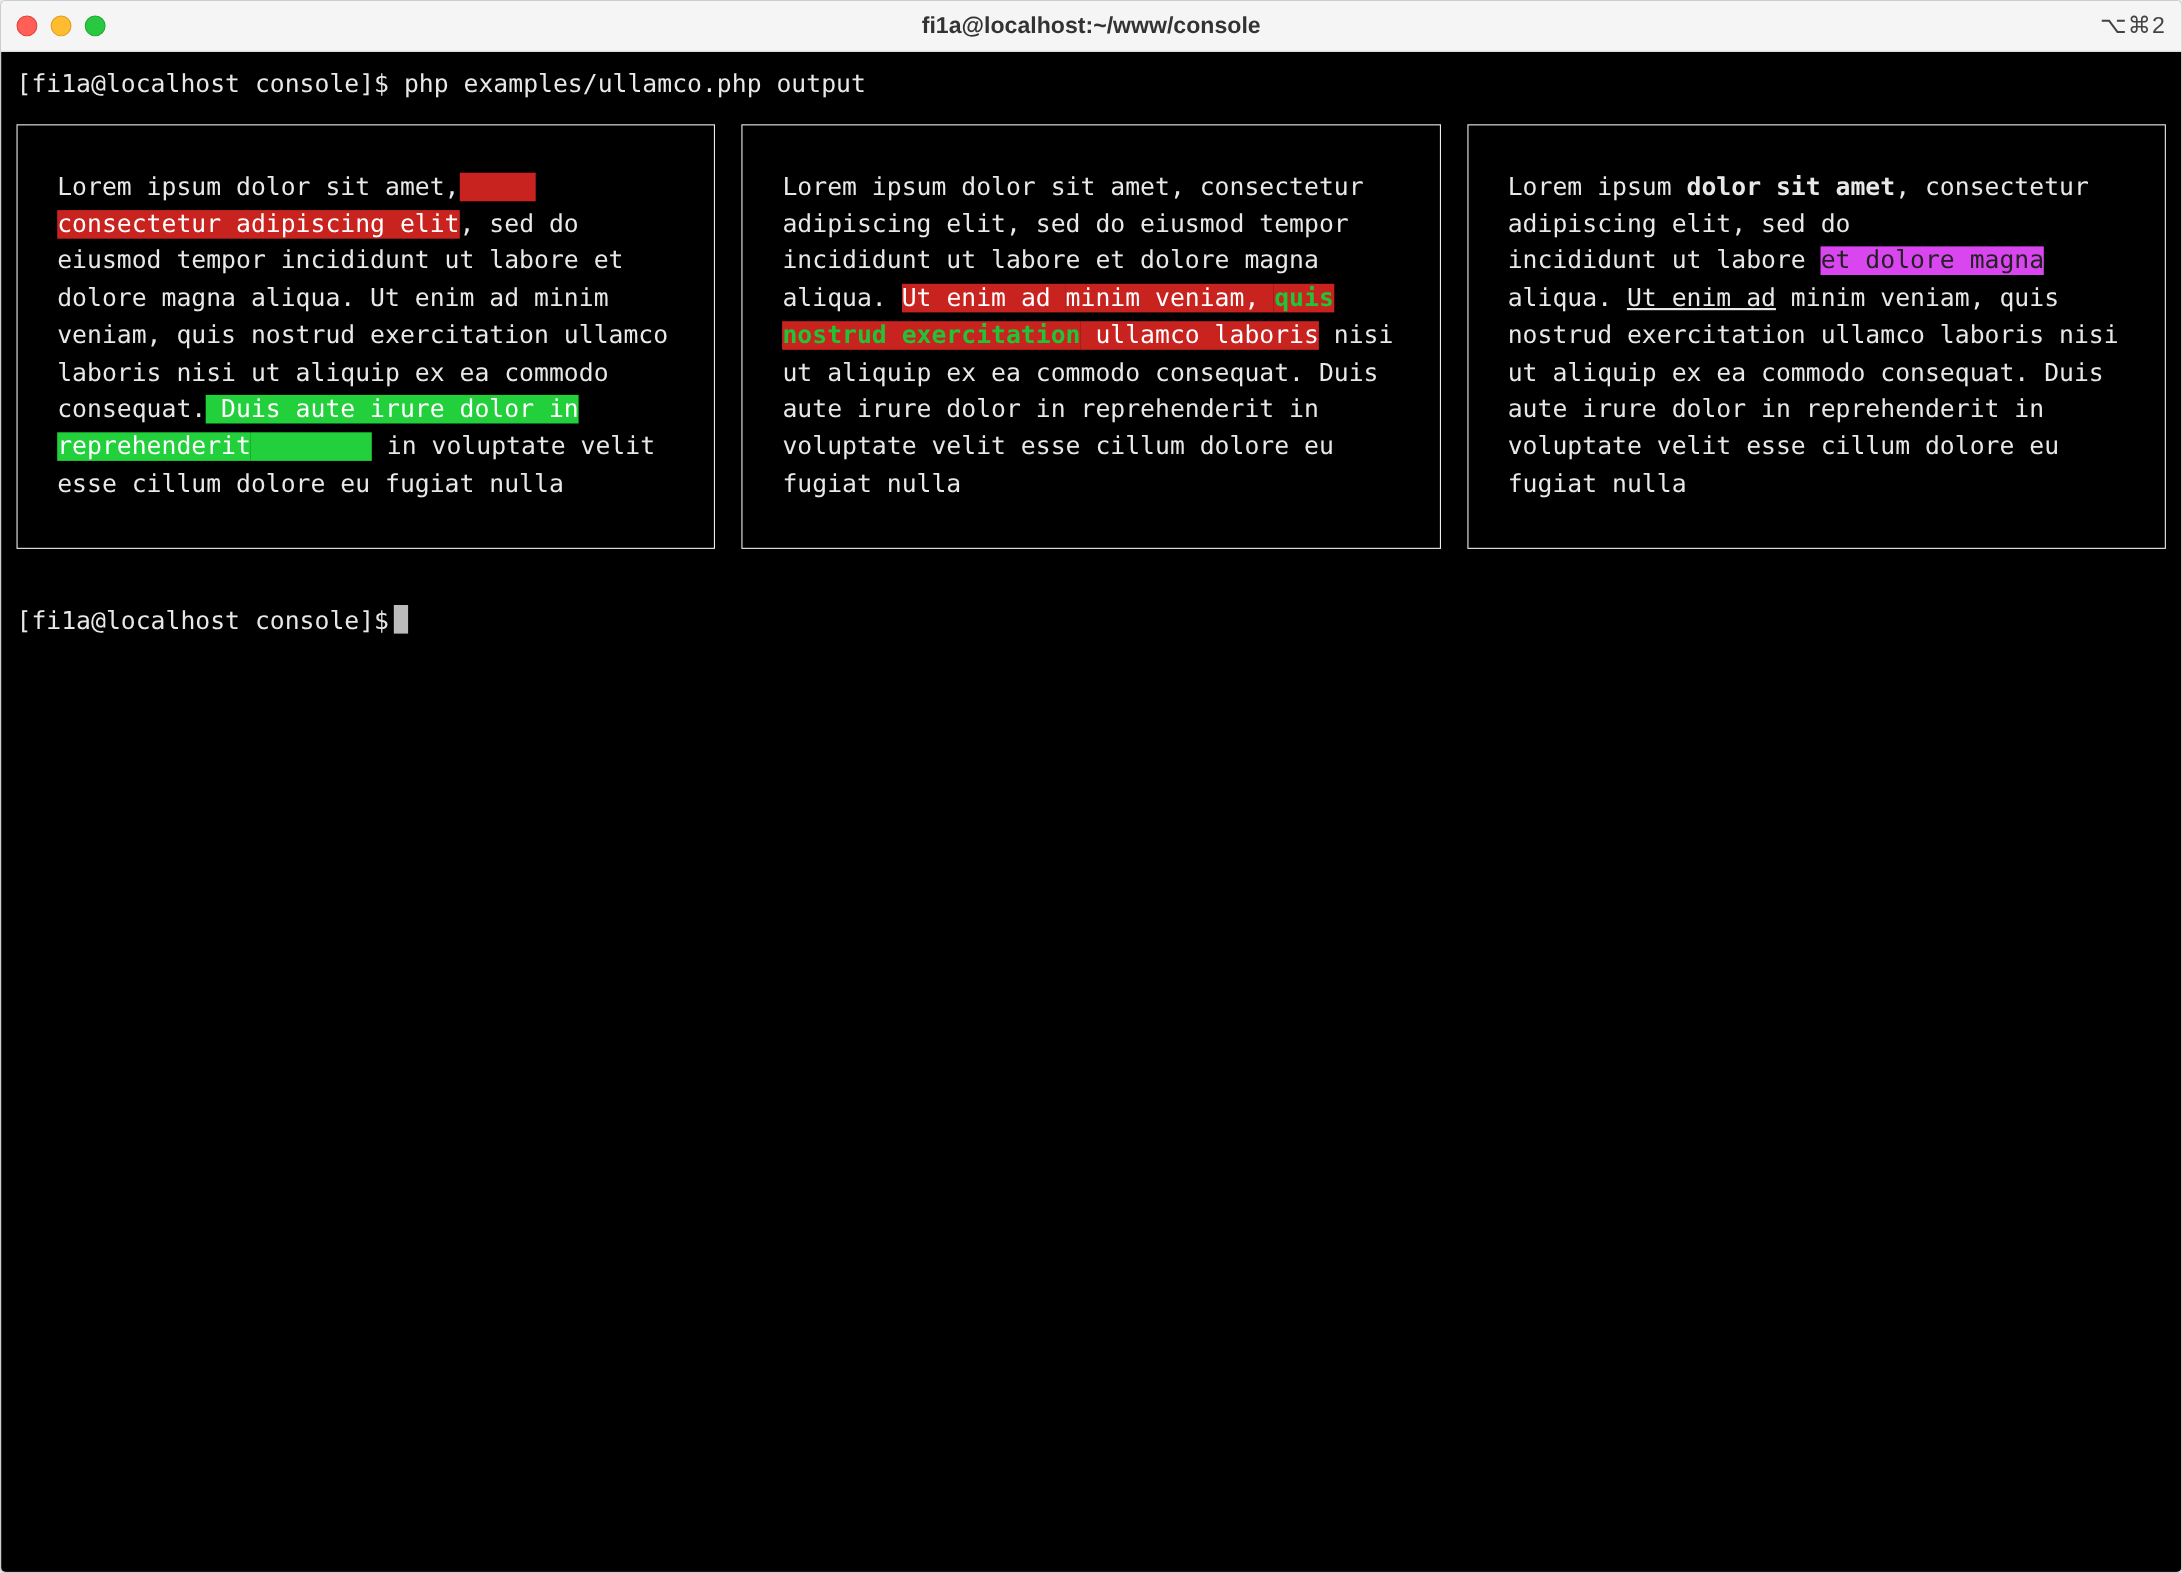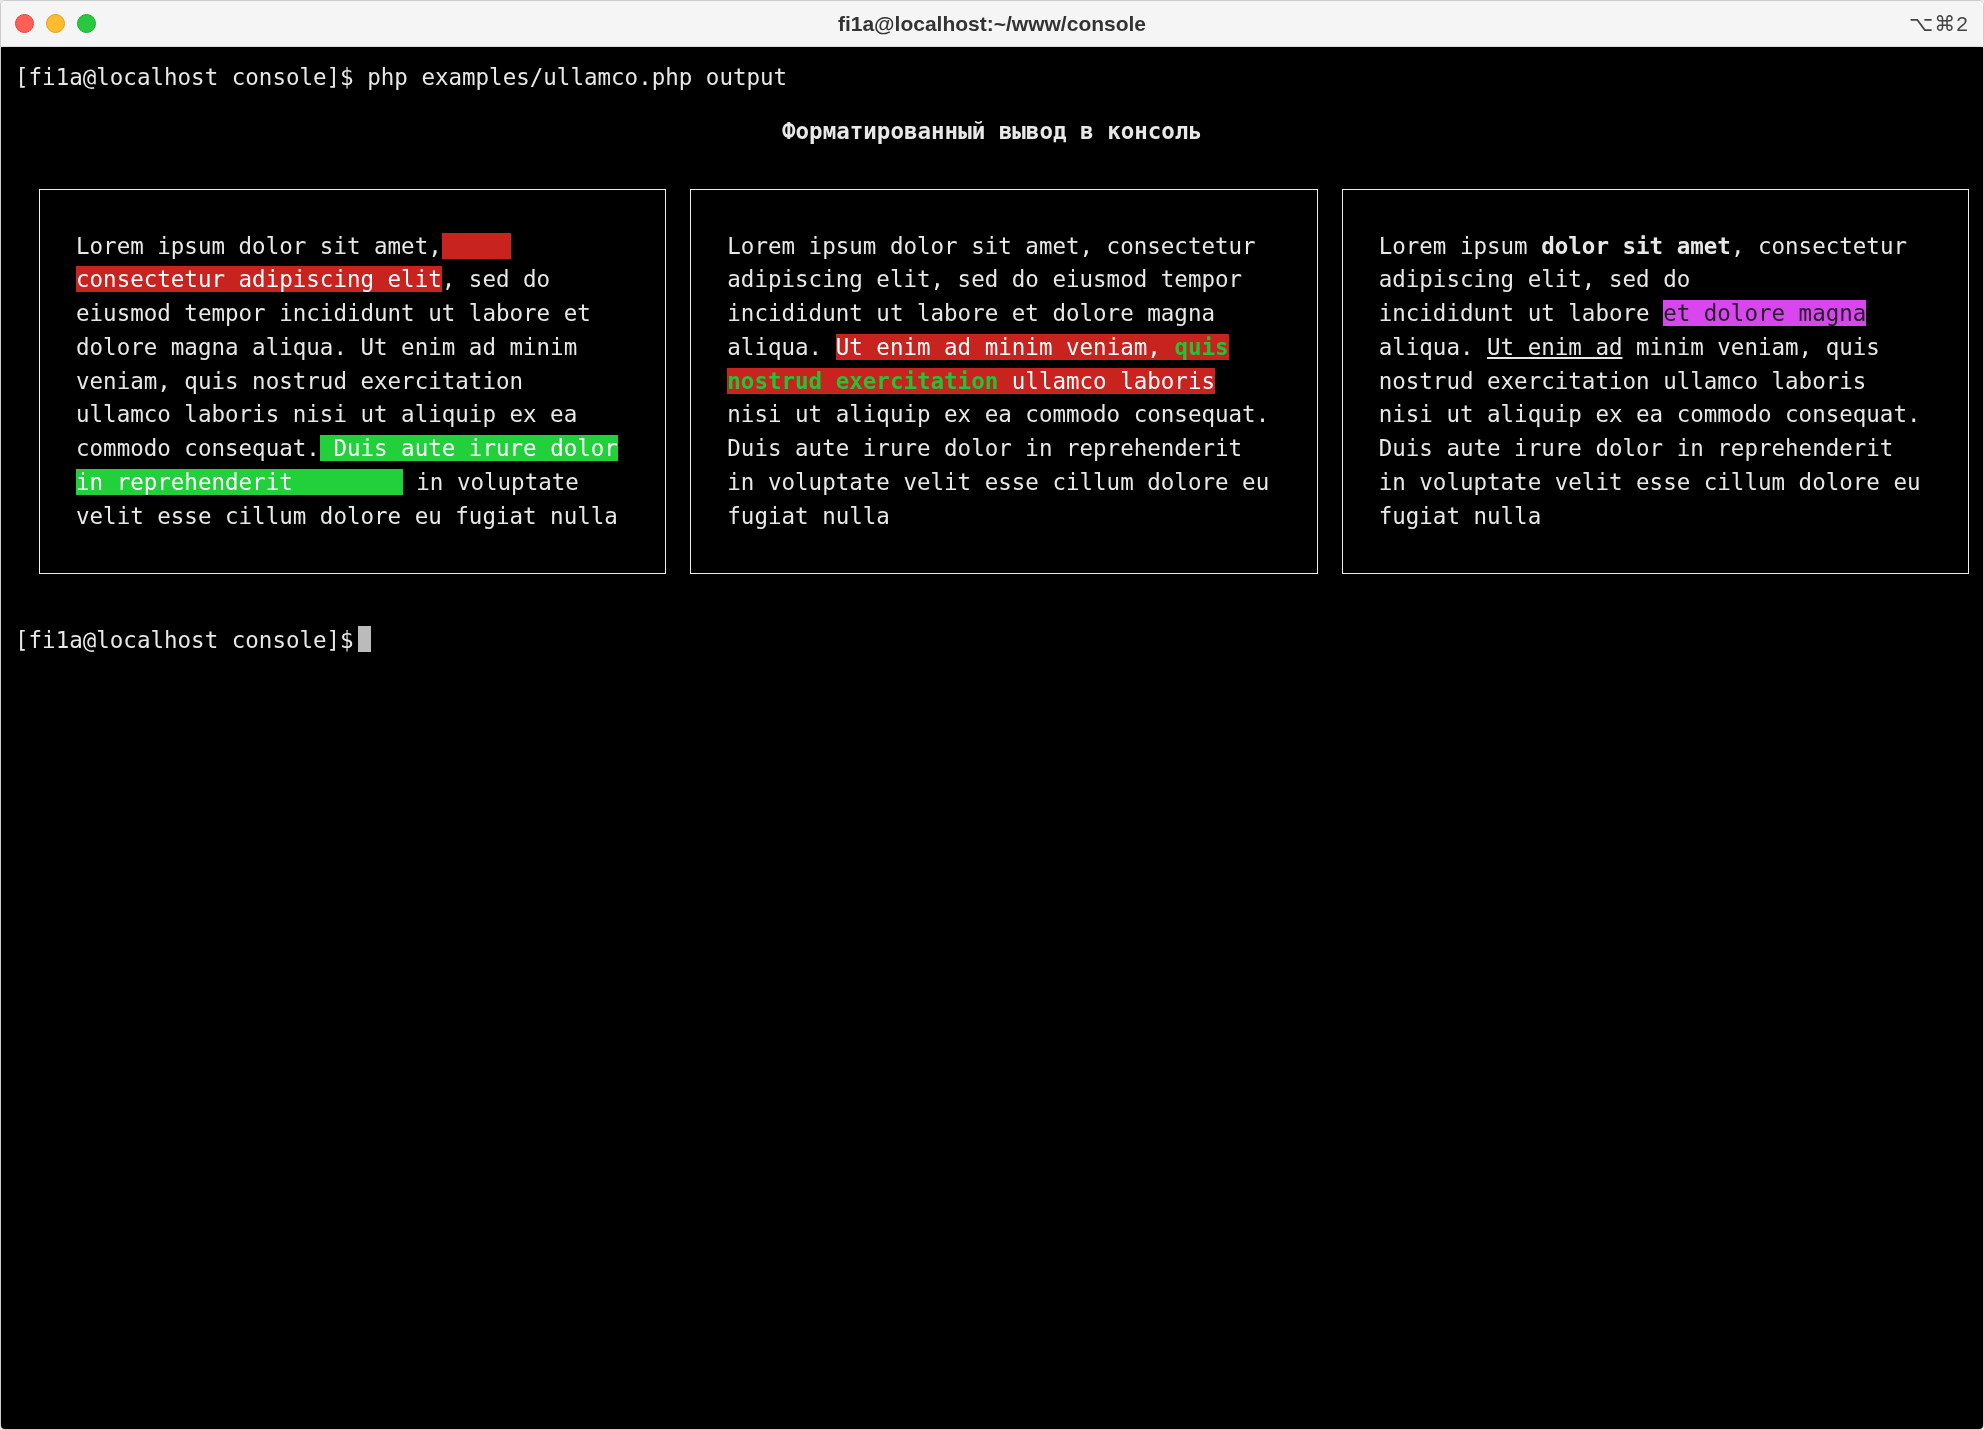--- a/index.html
+++ b/index.html
@@ -57,21 +57,20 @@
   .bold { font-weight: 700; }
   .heading {
     text-align: center;
     font-weight: 700;
     margin: 20px 0 40px 0;
   }
   .panels {
     display: flex;
     gap: 24px;
     margin-bottom: 50px;
-    margin-left: 24px;
   }
   .panel {
     flex: 1;
     border: 1.5px solid #eee;
     padding: 40px 36px;
   }
   .panel-inner { word-wrap: break-word; }
   .hl-red-bg   { background: #c92320; color: #fff; }
   .hl-red-bg-grn { background: #c92320; color: #ffffff; }
   .hl-red-bg-bold { background: #c92320; color: #20c537; font-weight: 700; }
@@ -100,21 +99,20 @@
     <div class="titlebar-title">fi1a@localhost:~/www/console</div>
     <div class="titlebar-right">⌥⌘2</div>
   </div>
 
   <div class="terminal">
 
     <div class="prompt-line">
       <span>[fi1a@localhost console]$ </span><span>php examples/ullamco.php output</span>
     </div>
 
-    <div class="heading bold">Форматированный вывод в консоль</div>
 
     <div class="panels">
 
       <div class="panel">
         <div class="panel-inner">
           <span>Lorem ipsum dolor sit amet,</span><span class="hl-red-bg" style="padding-right:56px;">&nbsp;</span><span class="hl-red-bg"> consectetur adipiscing elit</span><span>, sed do eiusmod tempor incididunt ut labore et dolore magna aliqua. Ut enim ad minim veniam, quis nostrud exercitation ullamco laboris nisi ut aliquip ex ea commodo consequat.</span><span class="hl-green-bg"> Duis aute irure dolor in reprehenderit</span><span class="hl-green-bg" style="padding-right:110px;"></span><span> in voluptate velit esse cillum dolore eu fugiat nulla</span>
         </div>
       </div>
 
       <div class="panel">

